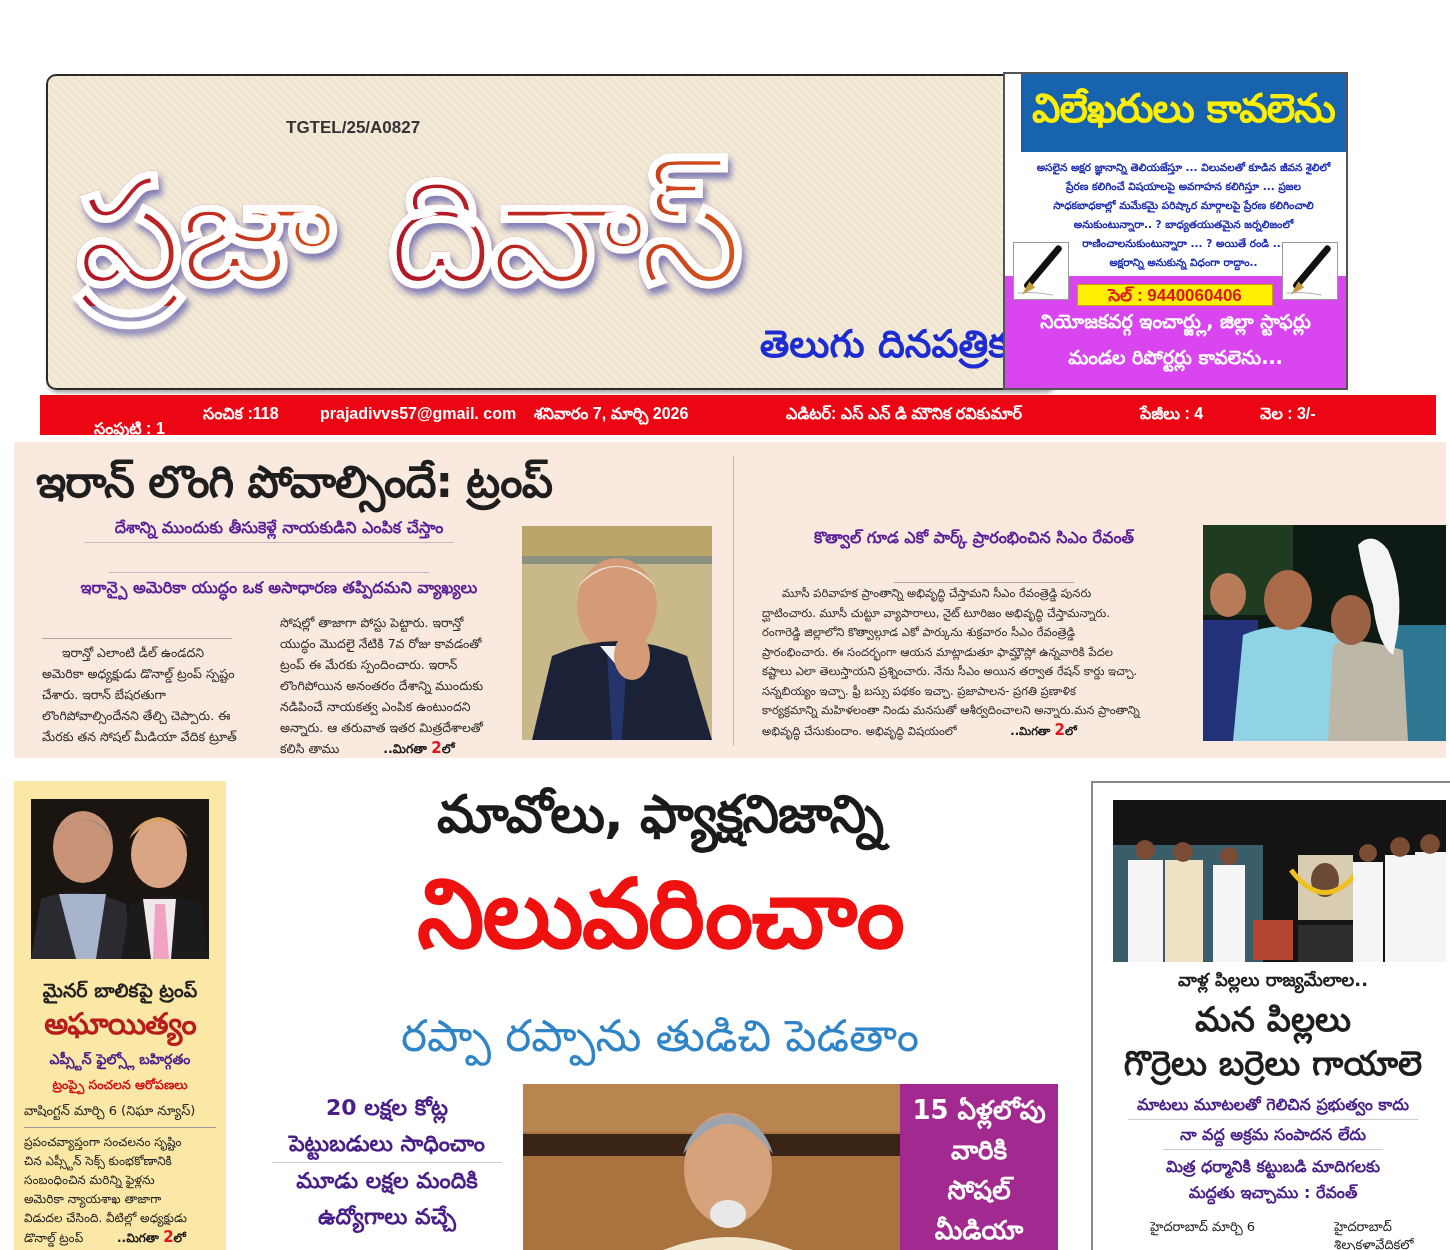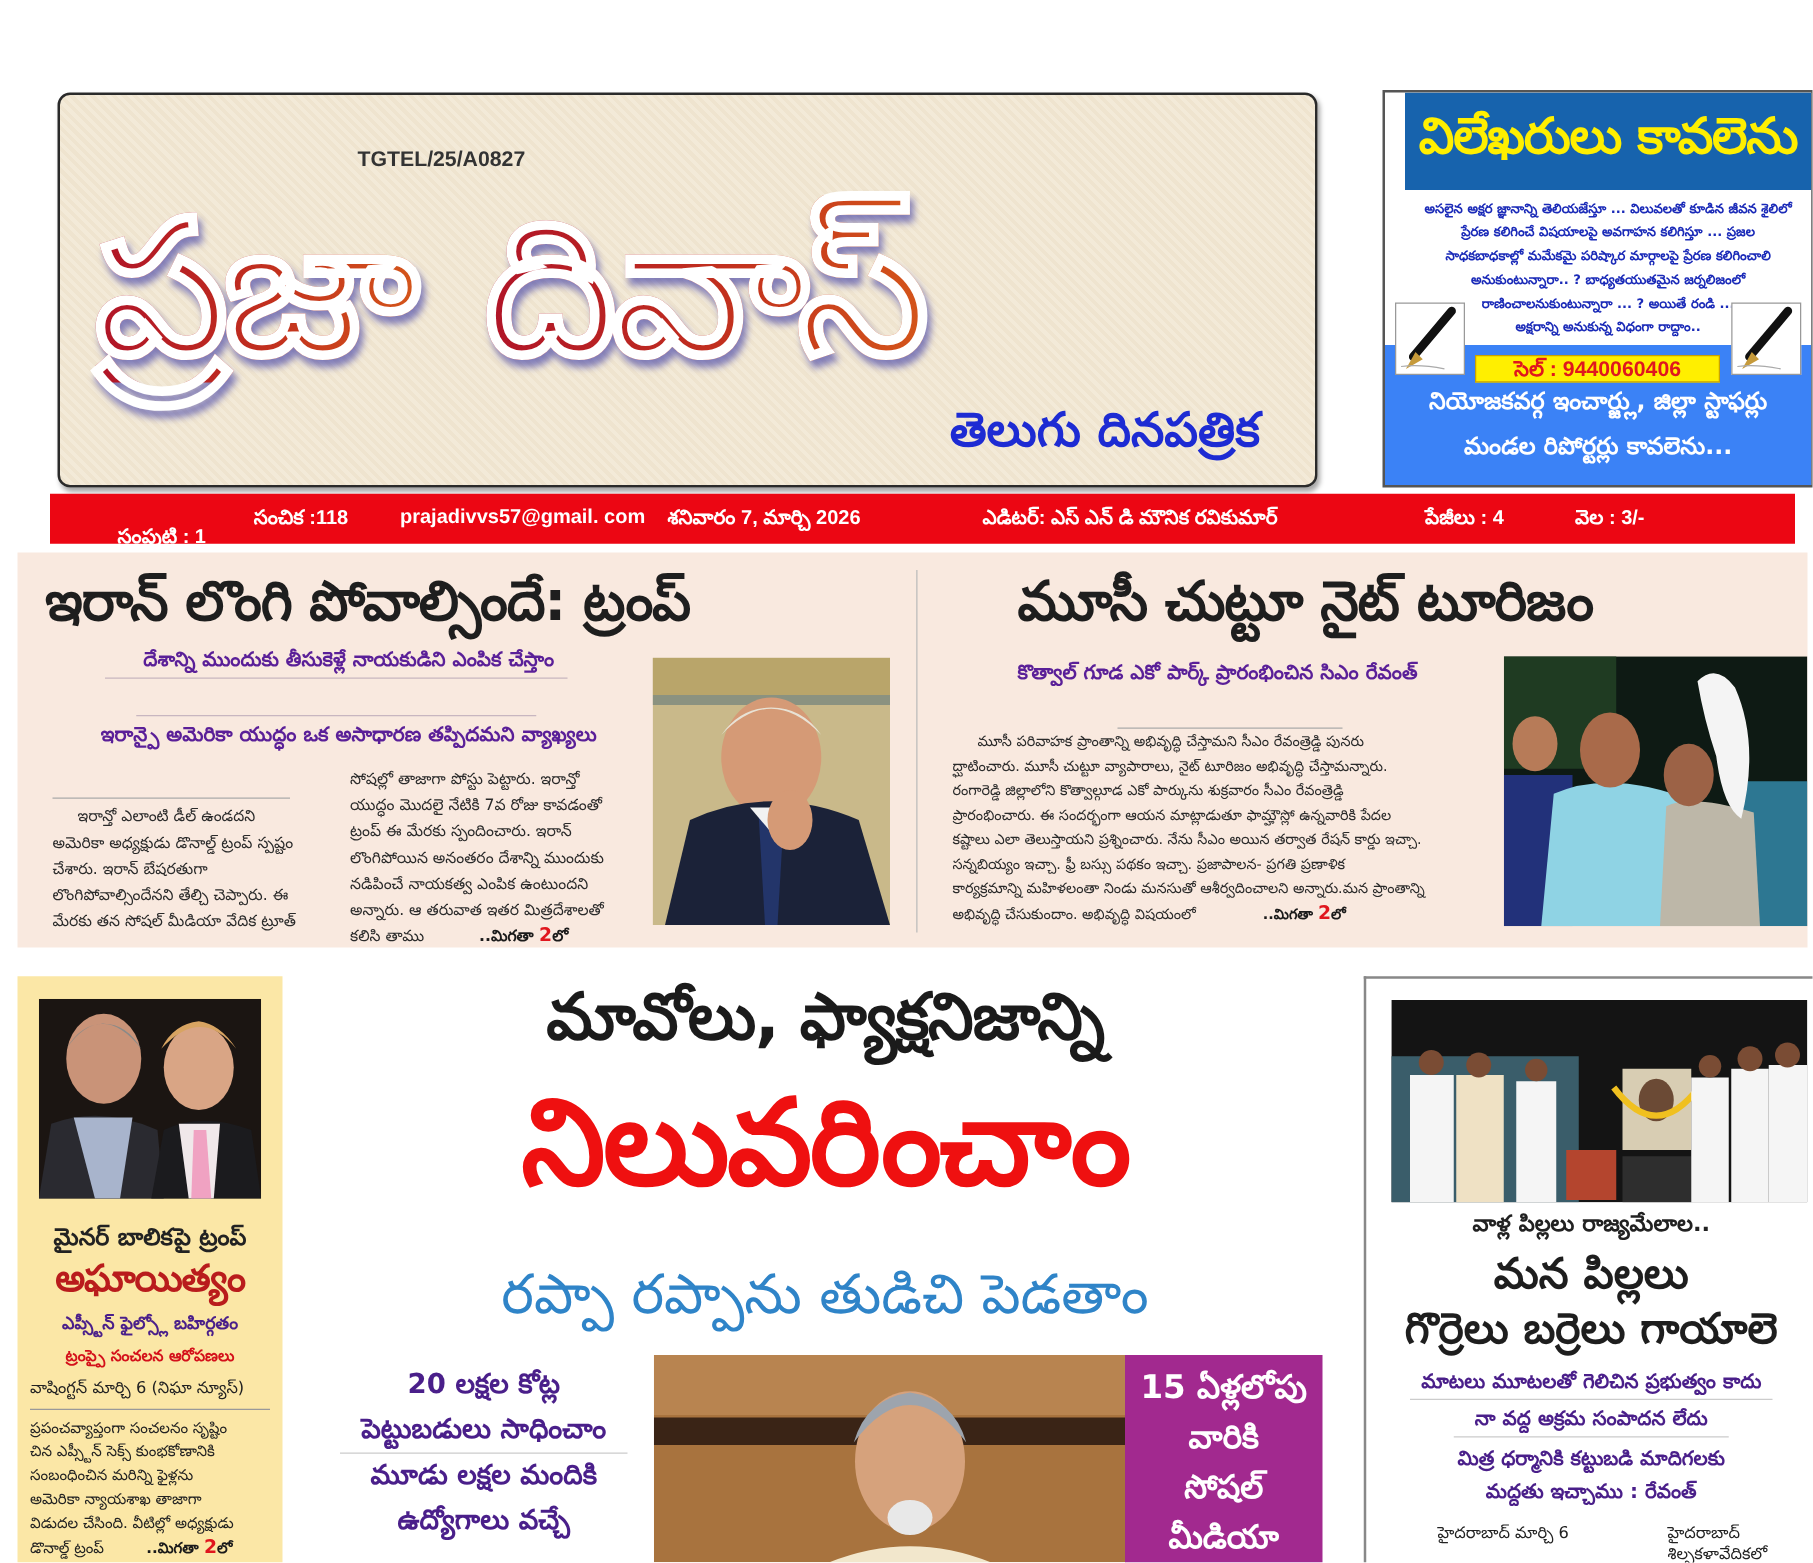--- a/index.html
+++ b/index.html
@@ -29,34 +29,34 @@
     -webkit-text-stroke: 3px #ffffff;
     filter: drop-shadow(3px 6px 3px rgba(40,40,160,0.55));
   }
   .tagline {
     position: absolute; right: 44px; top: 246px;
     font-family: "DejaVu Sans", sans-serif; font-weight: bold; font-size: 38px; color: #1d2bd3;
   }
 
   
   .ad-box {
-    position: absolute; left: 1106px; top: 72px; width: 345px; height: 318px;
+    position: absolute; left: 1003px; top: 72px; width: 345px; height: 318px;
     border: 2px solid #555; background: #ffffff; overflow: hidden; padding-left: 16px;
   }
   .ad-head {
     height: 78px; background: #1763ad; color: #ffef00;
     font-family: "DejaVu Sans", sans-serif; font-weight: bold; font-size: 40px;
     display: flex; align-items: center; justify-content: center; letter-spacing: -1px;
   }
   .ad-body {
     padding: 6px 8px 0 8px; text-align: center; color: #1a2ab8;
     font-size: 10.5px; line-height: 19px; font-weight: bold; height: 108px;
   }
   .ad-pink {
-    position: absolute; left: 0; top: 202px; width: 100%; height: 146px; background: #3b82f6;
+    position: absolute; left: 0; top: 202px; width: 100%; height: 146px; background: #d946ef;
   }
   .pen {
     position: absolute; width: 56px; height: 58px; background: #ffffff; border: 1px solid #999;
     top: 168px;
   }
   .pen.left { left: 8px; }
   .pen.right { right: 8px; }
   .pen svg { width: 100%; height: 100%; }
   .ad-phone {
     position: absolute; left: 72px; top: 210px; width: 196px; height: 22px;
@@ -227,21 +227,20 @@
       <path d="M55 62 Q 95 20 135 62 Q 120 40 95 40 Q 70 40 55 62Z" fill="#e8e2d5"></path>
       <path d="M10 214 L 30 130 Q 95 100 165 130 L 190 214 Z" fill="#1b2238"></path>
       <polygon points="85,128 105,128 100,214 90,214" fill="#23356a"></polygon>
       <polygon points="78,120 112,120 95,140" fill="#f2f2f2"></polygon>
       <ellipse cx="110" cy="130" rx="18" ry="24" fill="#d59a76"></ellipse>
     </svg>
   </div>
 
   <div class="band-divider"></div>
 
-  <div class="headline-2">మూసీ చుట్టూ నైట్ టూరిజం</div>
   <div class="sub-purple" style="left:740px; width:440px; top:86px;">కొత్వాల్ గూడ ఎకో పార్క్ ప్రారంభించిన సిఎం రేవంత్</div>
   <div class="sub-rule" style="left:880px; width:180px; top:140px; background:#aaa;"></div>
   <div class="body-col" style="left:748px; top:142px; width:426px; font-size:11.5px; line-height:19.5px; text-align:justify;">
     <div style="text-indent:20px;">మూసీ పరివాహక ప్రాంతాన్ని అభివృద్ధి చేస్తామని సీఎం రేవంత్రెడ్డి పునరు</div>
     <div>ద్ఘాటించారు. మూసీ చుట్టూ వ్యాపారాలు, నైట్ టూరిజం అభివృద్ధి చేస్తామన్నారు.</div>
     <div>రంగారెడ్డి జిల్లాలోని కొత్వాల్గూడ ఎకో పార్కును శుక్రవారం సీఎం రేవంత్రెడ్డి</div>
     <div>ప్రారంభించారు. ఈ సందర్భంగా ఆయన మాట్లాడుతూ ఫామ్హౌస్లో ఉన్నవారికి పేదల</div>
     <div>కష్టాలు ఎలా తెలుస్తాయని ప్రశ్నించారు. నేను సీఎం అయిన తర్వాత రేషన్ కార్డు ఇచ్చా.</div>
     <div>సన్నబియ్యం ఇచ్చా. ఫ్రీ బస్సు పథకం ఇచ్చా. ప్రజాపాలన- ప్రగతి ప్రణాళిక</div>
     <div>కార్యక్రమాన్ని మహిళలంతా నిండు మనసుతో ఆశీర్వదించాలని అన్నారు.మన ప్రాంతాన్ని</div>

